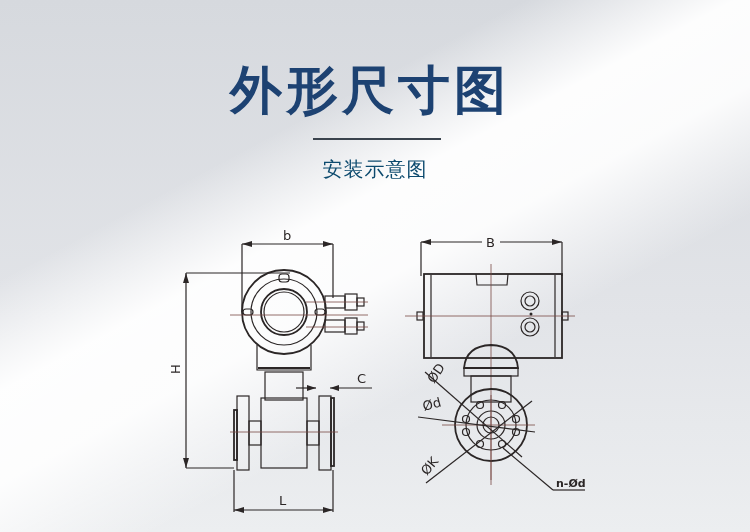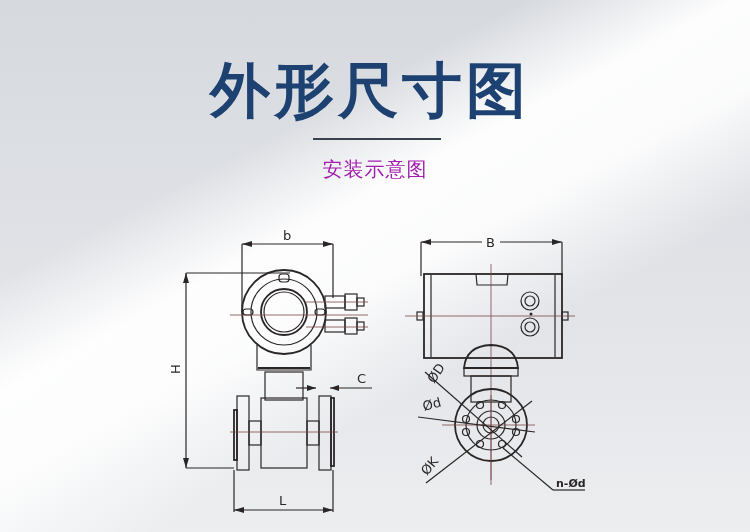--- a/index.html
+++ b/index.html
@@ -4,24 +4,24 @@
 <style>
   html,body{margin:0;padding:0;}
   body{width:750px;height:532px;overflow:hidden;position:relative;
     font-family:"DejaVu Sans","Liberation Sans",sans-serif;
     background:#d9dce0;}
   .bg{position:absolute;inset:0;
     background:
       linear-gradient(152deg, rgba(255,255,255,0) 0%, rgba(255,255,255,0) 30%, rgba(255,255,255,0.95) 42%, rgba(255,255,255,0.9) 52%, rgba(255,255,255,0) 66%),
       linear-gradient(180deg,#d6d9de 0%,#e2e4e8 60%,#eceef0 100%);}
   .title{position:absolute;left:0;width:740px;top:52px;text-align:center;
-    font-size:60px;font-weight:bold;color:#1d4272;letter-spacing:4px;line-height:76px;}
+    font-size:52px;font-weight:bold;color:#1d4272;letter-spacing:4px;line-height:76px;}
   .rule{position:absolute;left:313px;top:138px;width:128px;height:2px;background:#3a434d;}
   .subtitle{position:absolute;left:0;width:750px;top:156px;text-align:center;
-    font-size:20px;color:#a21caf;letter-spacing:1px;}
+    font-size:20px;color:#0c4a6e;letter-spacing:1px;}
   svg{position:absolute;left:0;top:0;}
   .ln{stroke:#2b2626;fill:none;stroke-width:1.2;}
   .thick{stroke:#2b2626;fill:none;stroke-width:1.8;}
   .ctr{stroke:#7a4a44;fill:none;stroke-width:0.8;}
   .lbl{font-family:"DejaVu Sans",sans-serif;font-size:13px;fill:#2b2626;}
 </style>
 </head>
 <body>
 
 <div class="bg"></div>

